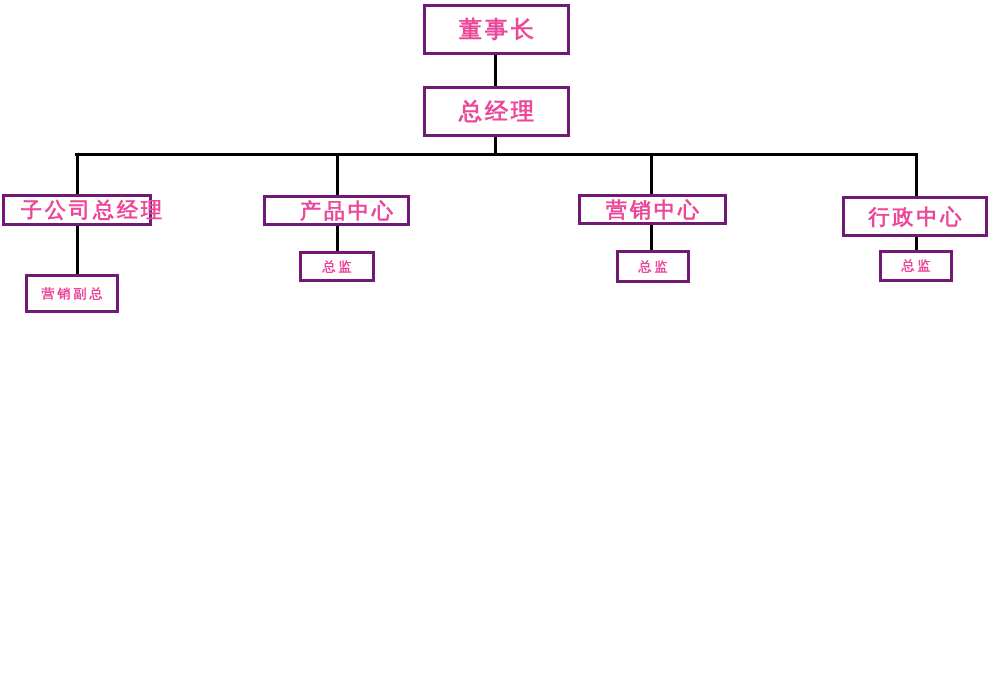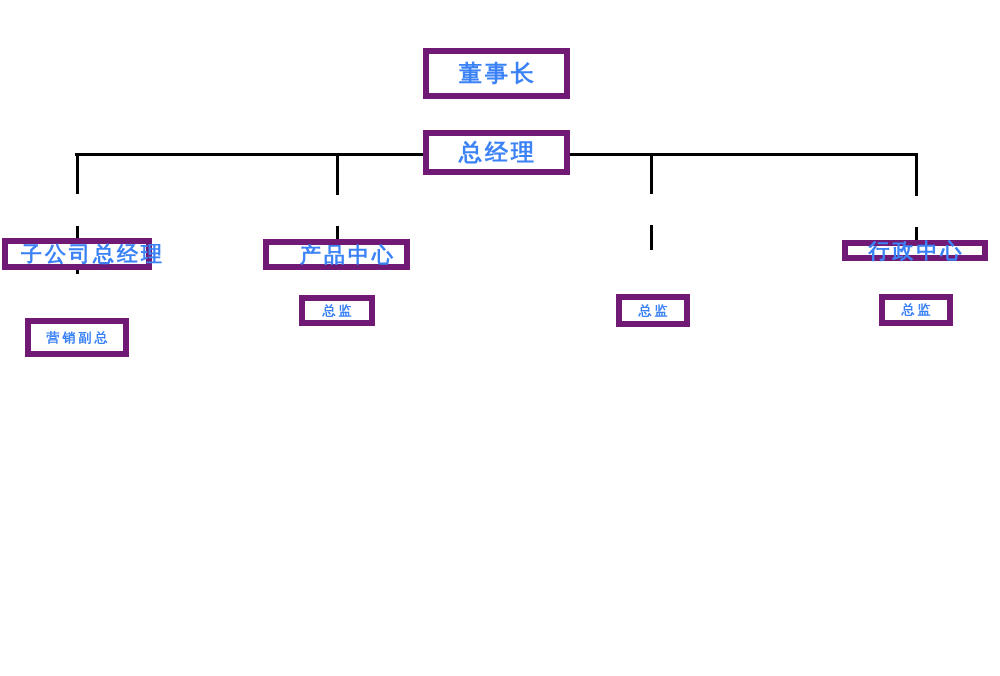--- a/index.html
+++ b/index.html
@@ -11,48 +11,47 @@
   #canvas {
     position: relative;
     width: 1000px;
     height: 676px;
     background: #ffffff;
     overflow: hidden;
   }
   .node {
     position: absolute;
     box-sizing: border-box;
-    border: 6px solid #701a75;
+    border: 3px solid #701a75;
     background: #ffffff;
     display: flex;
     align-items: center;
     justify-content: center;
     font-weight: bold;
-    color: #3b82f6;
+    color: #ec4899;
     letter-spacing: 3px;
     text-indent: 3px; 
     white-space: nowrap;
-    margin-top: 44px;
   }
   .node.lvl-top { font-size: 23px; }
   .node.lvl-mid { font-size: 21px; }
   .node.lvl-sub { font-size: 13px; }
   .line {
     position: absolute;
     background: #000000;
   }
 
   
   #n-chairman        { left: 423px; top: 4px;   width: 147px; height: 51px; }
-  #n-general-manager { left: 423px; top: 86px;  width: 147px; height: 45px; }
+  #n-general-manager { left: 423px; top: 86px;  width: 147px; height: 51px; }
   #n-subsidiary-gm   { left: 2px;   top: 194px; width: 150px; height: 32px; padding-left: 29px; }
   #n-product-center  { left: 263px; top: 195px; width: 147px; height: 31px; padding-left: 20px; }
   #n-marketing-center{ left: 578px; top: 194px; width: 149px; height: 31px; }
-  #n-admin-center    { left: 842px; top: 196px; width: 146px; height: 21px; }
-  #n-marketing-vp    { left: 25px;  top: 274px; width: 104px; height: 39px; }
+  #n-admin-center    { left: 842px; top: 196px; width: 146px; height: 41px; }
+  #n-marketing-vp    { left: 25px;  top: 274px; width: 94px; height: 39px; }
   #n-product-director{ left: 299px; top: 251px; width: 76px;  height: 31px; }
   #n-marketing-director{ left: 616px; top: 250px; width: 74px; height: 33px; }
   #n-admin-director  { left: 879px; top: 250px; width: 74px;  height: 32px; }
 
   
   #c-v-chairman-gm   { left: 494px; top: 55px;  width: 3px;   height: 31px; }
   #c-v-gm-bus        { left: 494px; top: 137px; width: 3px;   height: 19px; }
   #c-h-bus           { left: 75px;  top: 153px; width: 843px; height: 3px;  }
   #c-v-bus-subgm     { left: 76px;  top: 153px; width: 3px;   height: 41px; }
   #c-v-bus-product   { left: 336px; top: 153px; width: 3px;   height: 42px; }
@@ -81,20 +80,21 @@
   <div class="line" id="c-v-admin-dir"></div>
 
   <div class="node lvl-top" id="n-chairman">董事长</div>
 
   <div class="node lvl-top" id="n-general-manager">总经理</div>
 
   <div class="node lvl-mid" id="n-subsidiary-gm">子公司总经理</div>
 
   <div class="node lvl-mid" id="n-product-center">产品中心</div>
 
+  <div class="node lvl-mid" id="n-marketing-center">营销中心</div>
 
   <div class="node lvl-mid" id="n-admin-center">行政中心</div>
 
   <div class="node lvl-sub" id="n-marketing-vp">营销副总</div>
 
   <div class="node lvl-sub" id="n-product-director">总监</div>
 
   <div class="node lvl-sub" id="n-marketing-director">总监</div>
 
   <div class="node lvl-sub" id="n-admin-director">总监</div>

